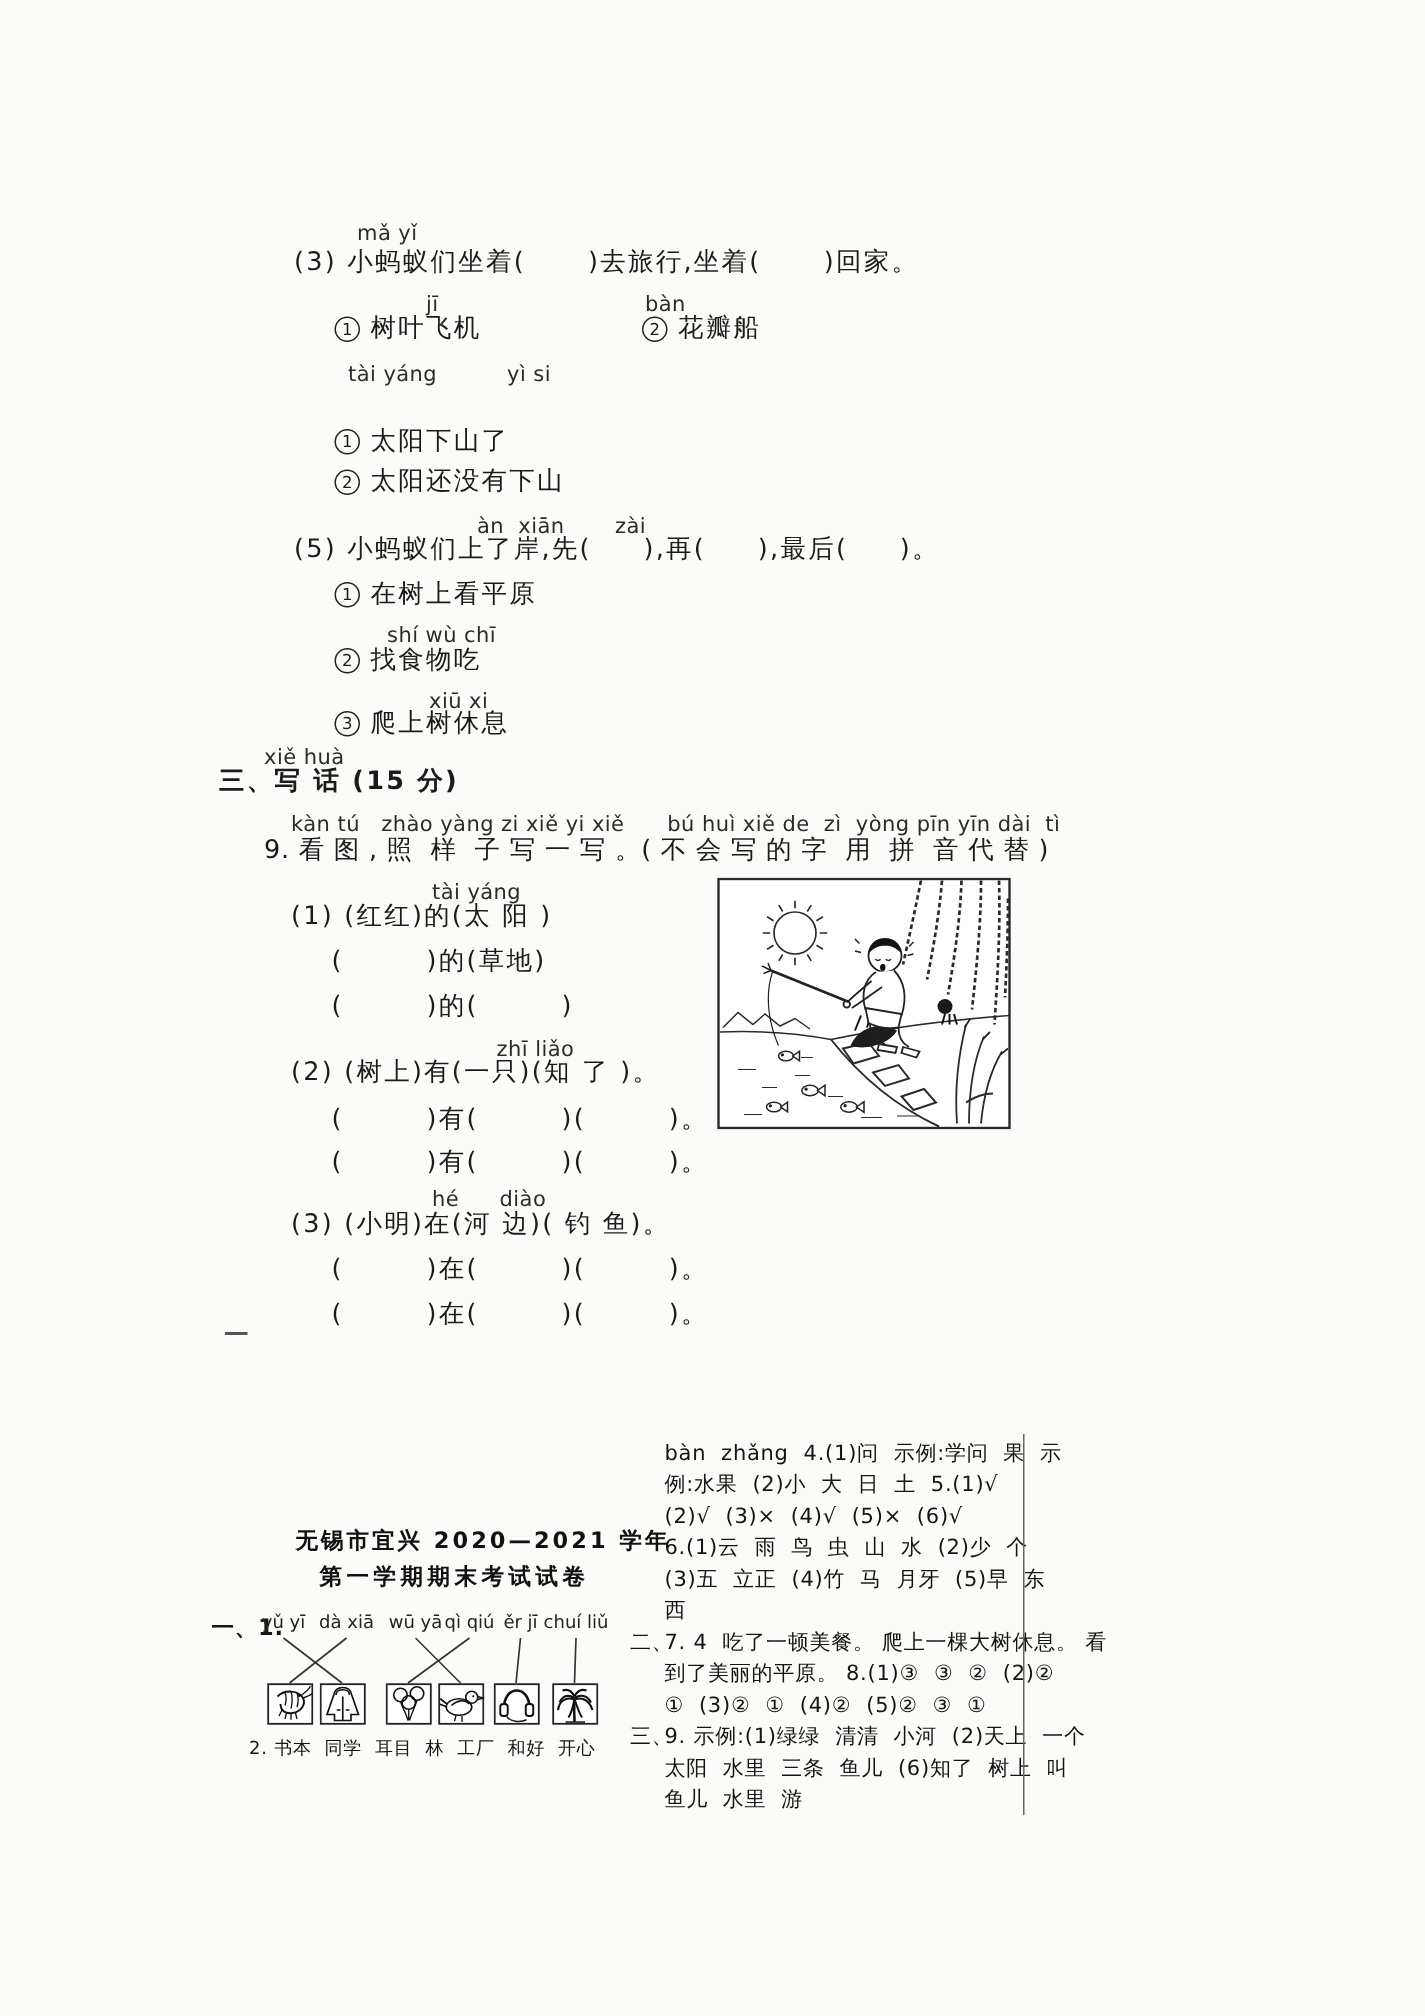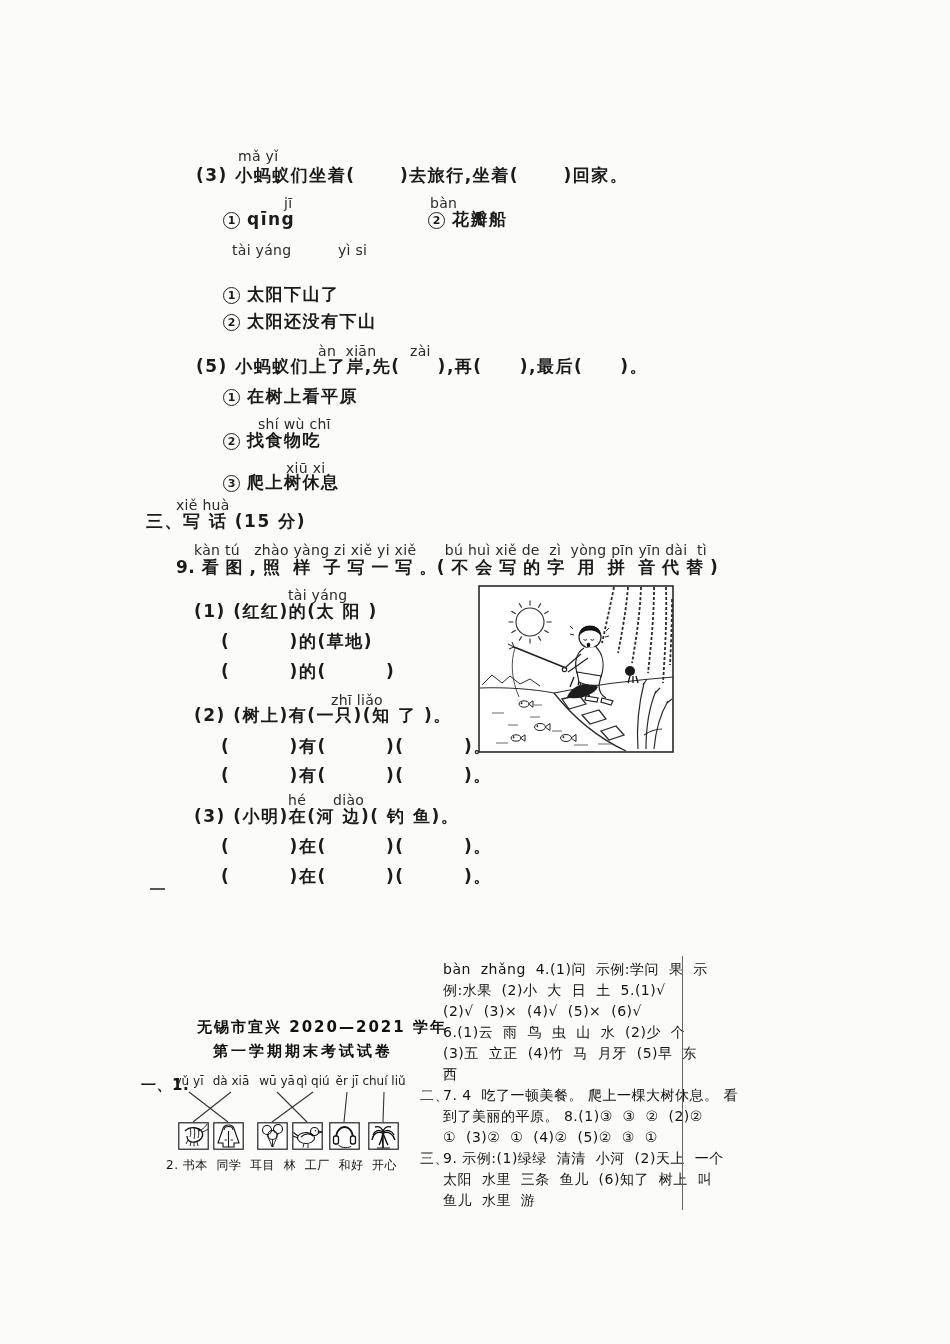--- a/index.html
+++ b/index.html
@@ -1,18 +1,18 @@
 <!DOCTYPE html>
 <html><head>
 <meta charset="utf-8">
 <style>
   html,body{margin:0;padding:0;background:#fff;}
   .page{position:relative;width:950px;height:1344px;background:#fbfbf9;overflow:hidden;
         font-family:"DejaVu Sans",sans-serif;color:#1b1b1b;}
-  .t{position:absolute;font-size:17px;line-height:1.2;white-space:pre;letter-spacing:1.5px;color:#1b1b1b;font-weight:bold;}
+  .t{position:absolute;font-size:17px;line-height:1.2;white-space:pre;letter-spacing:1.5px;color:#1b1b1b;}
   .py{position:absolute;font-size:14px;line-height:1.1;white-space:pre;letter-spacing:.3px;color:#2b2b2b;}
   .py2{position:absolute;font-size:12px;line-height:1.1;white-space:pre;transform:translateX(-50%);color:#222;}
   .ans{position:absolute;font-size:14px;line-height:1.3;white-space:pre;letter-spacing:.5px;color:#141414;}
   .bold{font-weight:bold;}
   .title{position:absolute;font-size:15px;font-weight:bold;letter-spacing:2px;white-space:pre;color:#111;}
   .circ{display:inline-block;width:15px;height:15px;line-height:15px;text-align:center;
         border:1.4px solid #222;border-radius:50%;font-size:11px;letter-spacing:0;
         margin-right:7px;vertical-align:1px;}
   .abs{position:absolute;}
   .dash{position:absolute;width:15px;height:0;border-top:2px solid #555;}
@@ -22,21 +22,21 @@
 </head>
 <body>
 
 <div class="page">
 
   <div class="py" style="left:238px;top:149px">mǎ yǐ</div>
   <div class="t" style="left:196px;top:165px">(3) 小蚂蚁们坐着(      )去旅行,坐着(      )回家。</div>
 
   <div class="py" style="left:284px;top:196px">jī</div>
   <div class="py" style="left:430px;top:196px">bàn</div>
-  <div class="t" style="left:223px;top:209px"><span class="circ">1</span><span>qīng</span></div>
+  <div class="t" style="left:223px;top:209px"><span class="circ">1</span><span>树叶飞机</span></div>
   <div class="t" style="left:428px;top:209px"><span class="circ">2</span><span>花瓣船</span></div>
 
   <div class="py" style="left:232px;top:243px">tài yáng</div>
   <div class="py" style="left:338px;top:243px">yì si</div>
   <div class="t" style="left:223px;top:284px"><span class="circ">1</span><span>太阳下山了</span></div>
   <div class="t" style="left:223px;top:311px"><span class="circ">2</span><span>太阳还没有下山</span></div>
 
   <div class="py" style="left:318px;top:344px">àn  xiān</div>
   <div class="py" style="left:410px;top:344px">zài</div>
   <div class="t" style="left:196px;top:356px">(5) 小蚂蚁们上了岸,先(     ),再(     ),最后(     )。</div>

